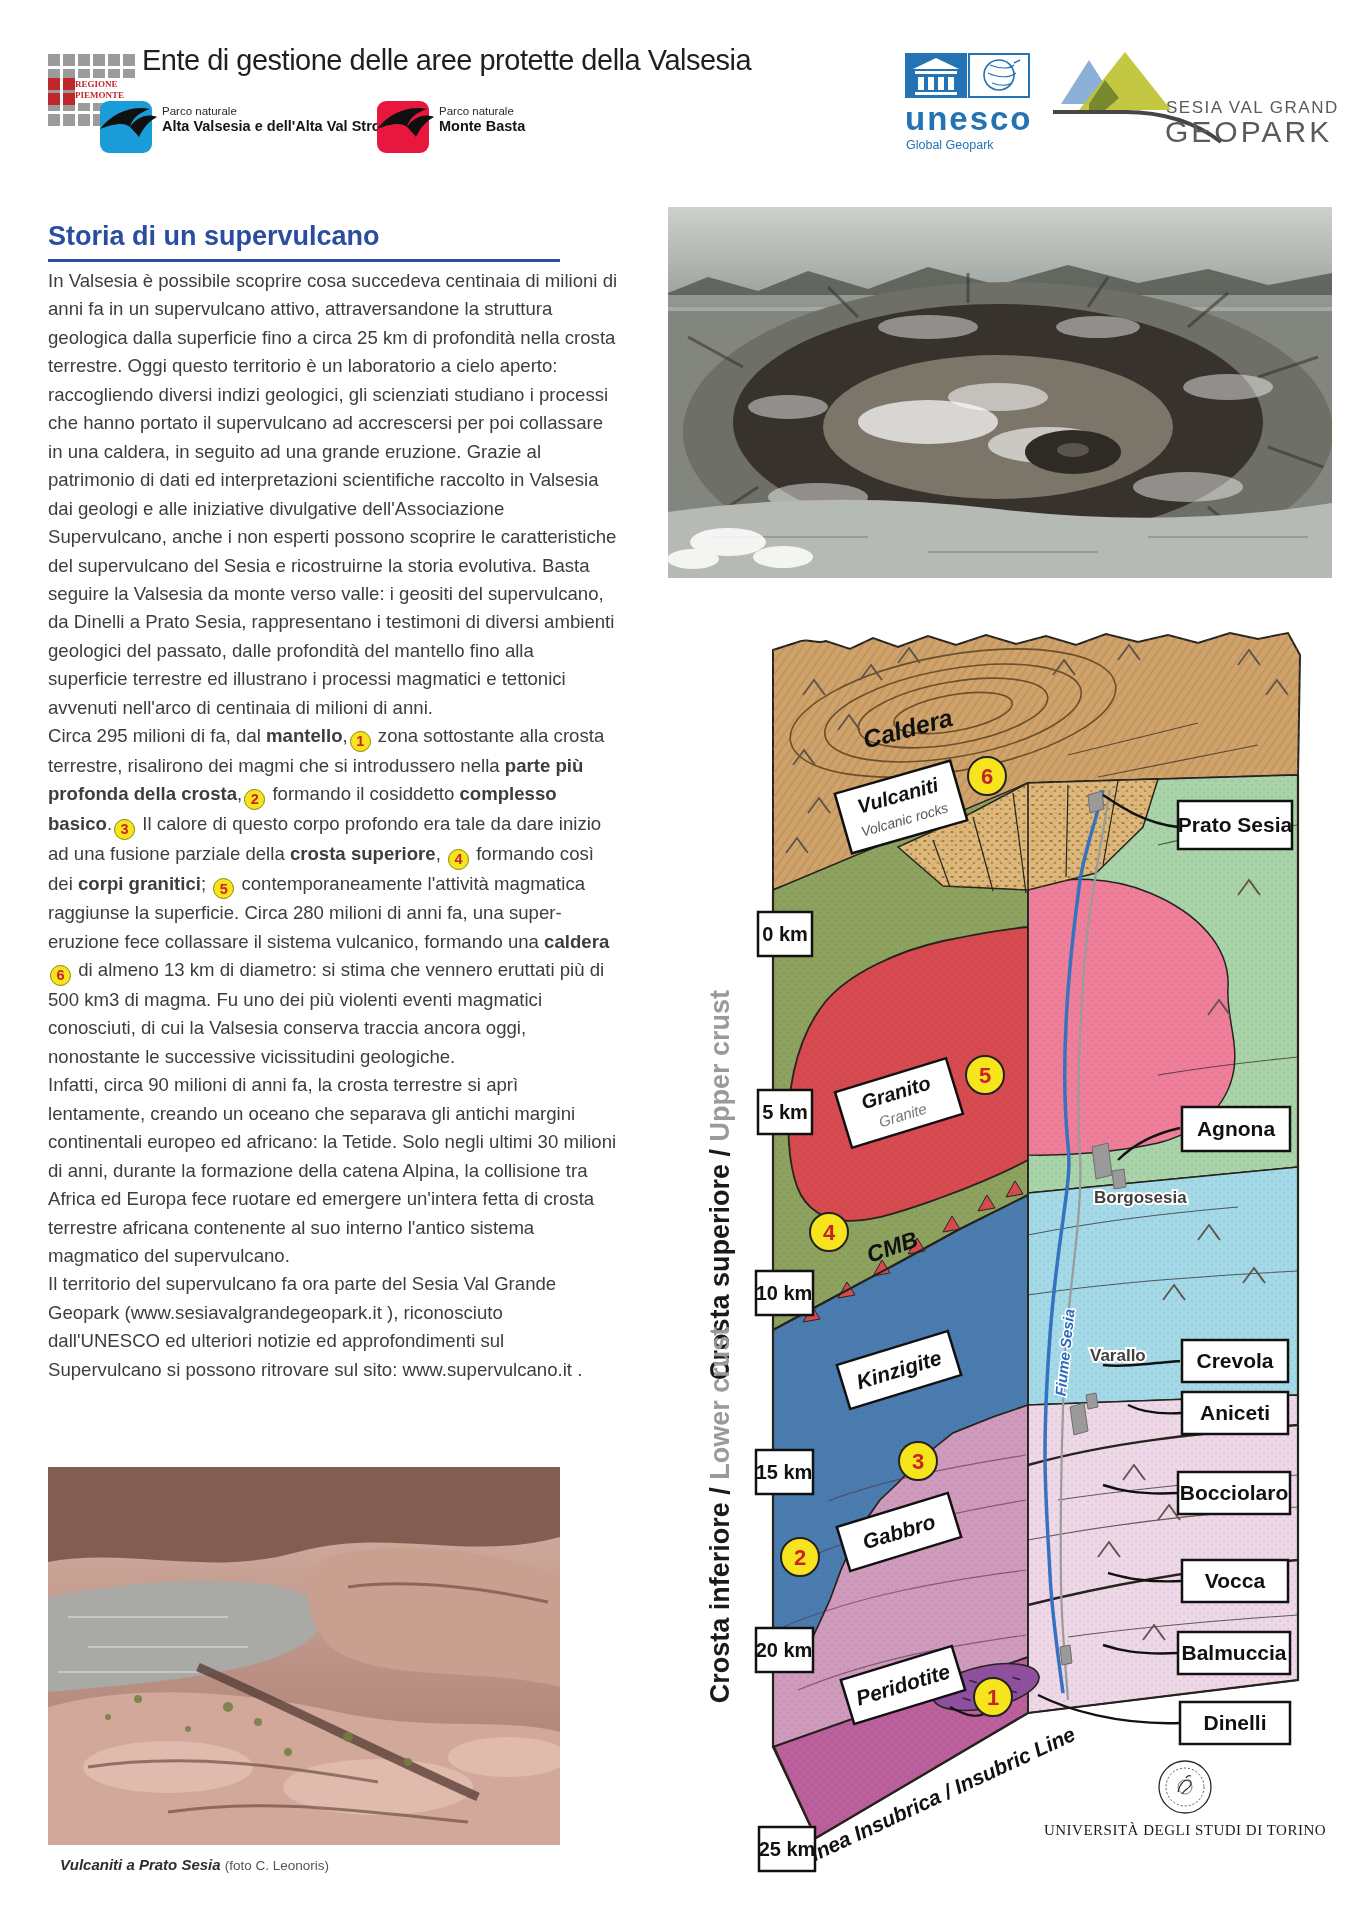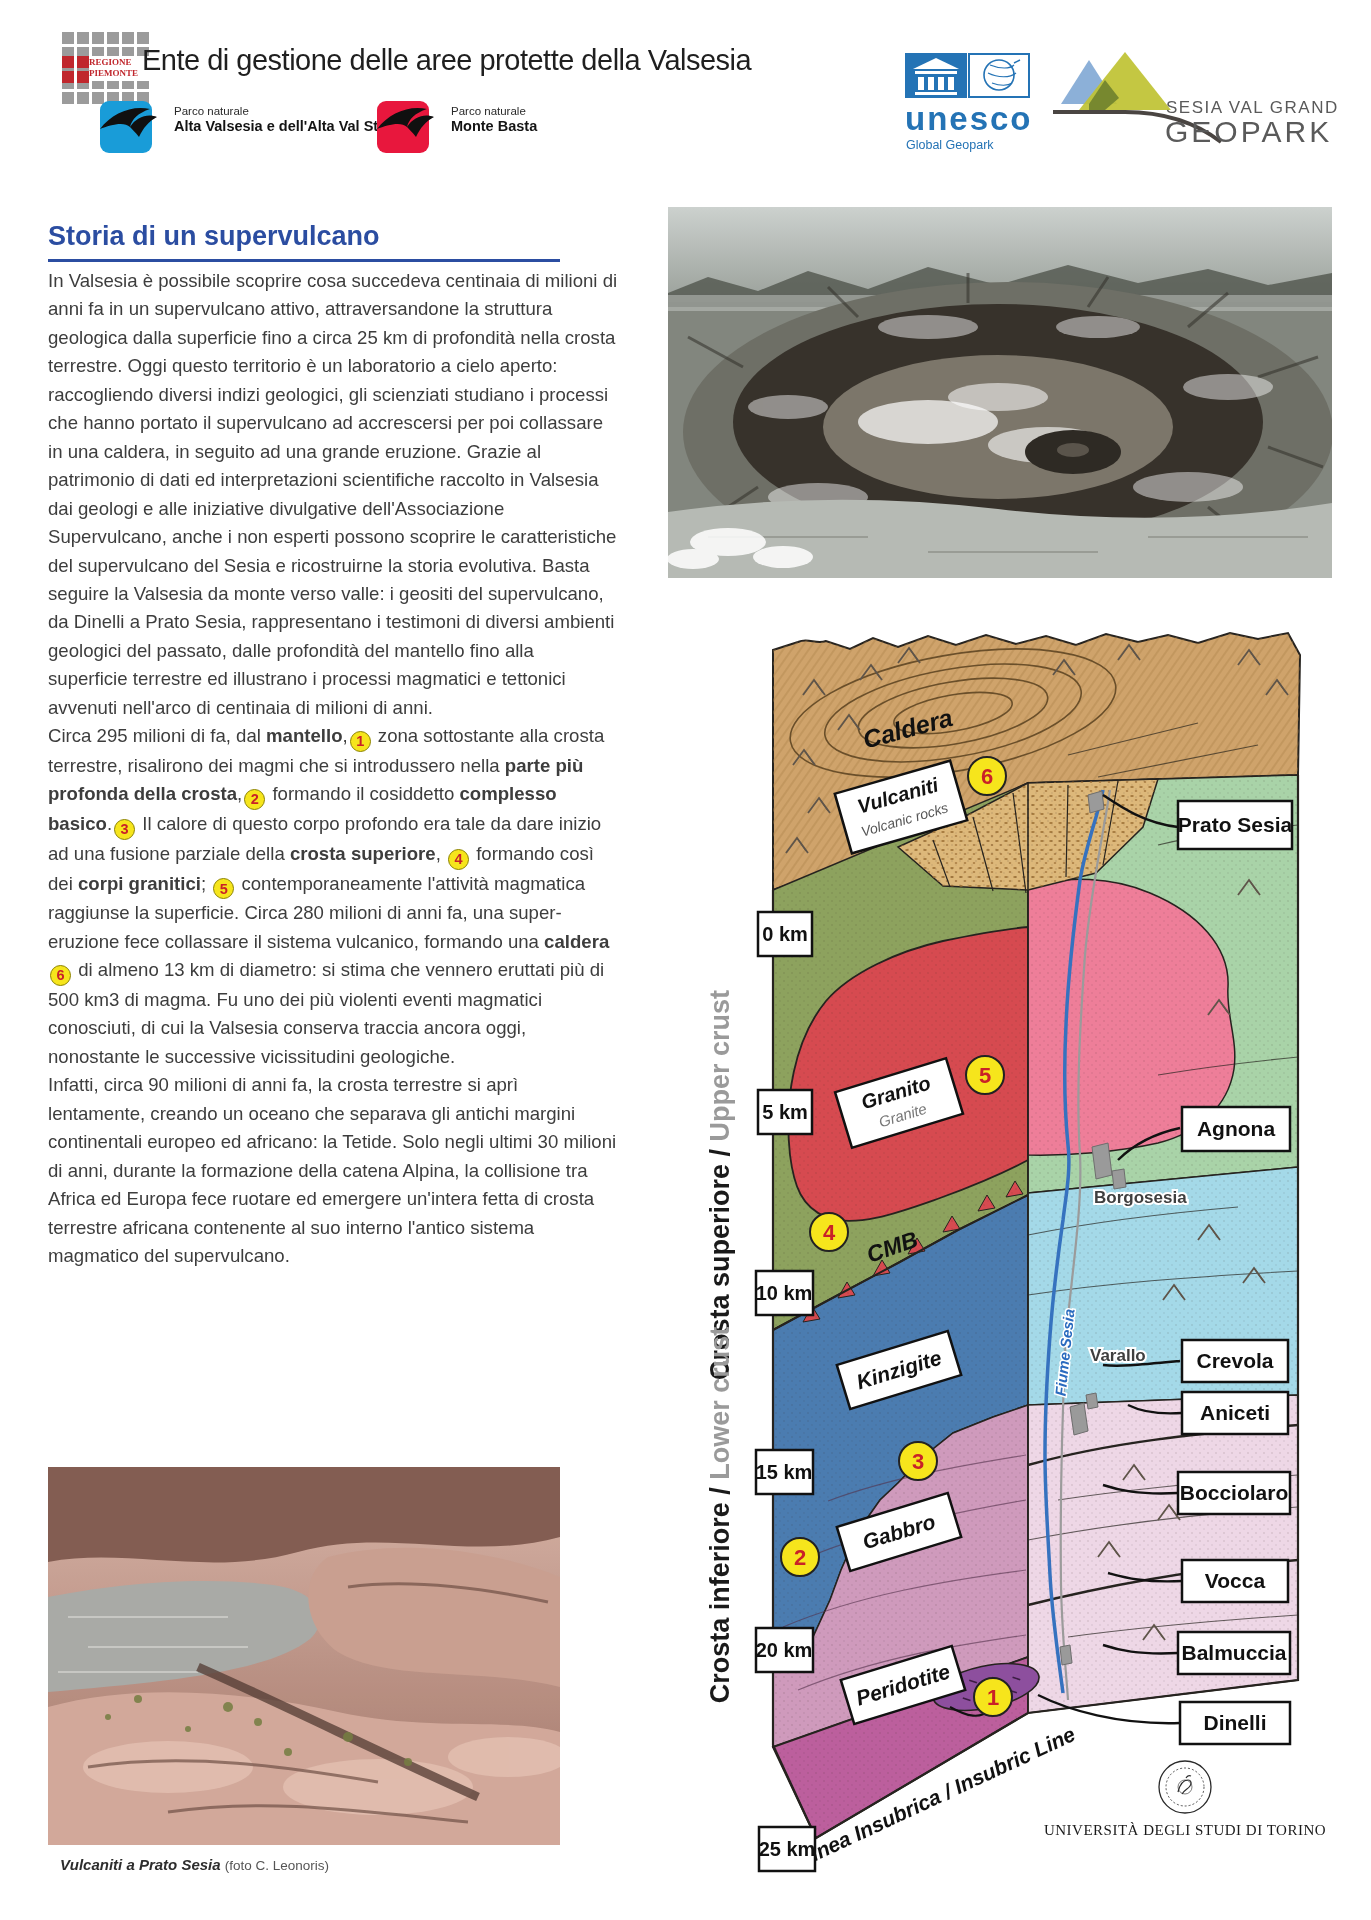--- a/index.html
+++ b/index.html
@@ -1,29 +1,29 @@
 <!DOCTYPE html>
 <html><head>
 <meta charset="utf-8">
 <style>
   html,body{margin:0;padding:0;}
   body{width:1371px;height:1920px;background:#ffffff;font-family:"Liberation Sans",sans-serif;position:relative;overflow:hidden;}
   .abs{position:absolute;}
 
   
   .org-title{left:142px;top:44px;font-size:29px;font-weight:normal;color:#1f1f1f;letter-spacing:-.5px;white-space:nowrap;}
-  .region-logo{left:48px;top:30px;width:88px;height:74px;
+  .region-logo{left:48px;top:52px;width:88px;height:74px;
     background:
       repeating-linear-gradient(90deg,transparent 0 12px,#fff 12px 15px),
       repeating-linear-gradient(0deg,transparent 0 12px,#fff 12px 15px),
-      #9b9b9b; margin-left: 14px;}
+      #9b9b9b;}
   .region-band{position:absolute;left:27px;top:26px;width:61px;height:24px;background:#fff;color:#c0272d;
     font-family:"Liberation Serif",serif;font-size:9px;font-weight:bold;line-height:11px;padding-top:1px;}
   .region-red{position:absolute;width:12px;height:12px;background:#c0272d;}
-  .park{display:flex;align-items:flex-start;gap:12px;}
+  .park{display:flex;align-items:flex-start;}
   .park-icon{width:52px;height:52px;border-radius:9px;position:relative;}
   .park-icon svg{position:absolute;left:-4px;top:-8px;}
   .park-text{margin-left:10px;padding-top:4px;}
   .park-kicker{font-size:11.5px;color:#2a2a2a;}
   .park-name{font-size:14.5px;font-weight:bold;color:#141414;margin-top:1px;}
   .unesco{left:905px;top:50px;width:135px;height:100px;}
   .unesco-blue{position:absolute;left:0;top:3px;width:62px;height:45px;background:#2473b5;}
   .unesco-globe{position:absolute;left:63px;top:3px;width:62px;height:45px;background:#fff;border:2px solid #2473b5;box-sizing:border-box;}
   .unesco-word{position:absolute;left:0;top:50px;font-size:33px;font-weight:bold;color:#2473b5;letter-spacing:2px;}
   .unesco-sub{position:absolute;left:1px;top:88px;font-size:12.5px;color:#2473b5;}
@@ -120,20 +120,21 @@
   <text x="113" y="73" font-size="17" letter-spacing="1.5" fill="#5a5a5a">SESIA VAL GRANDE</text>
   <text x="112" y="102" font-size="30" letter-spacing="3" fill="#5a5a5a">GEOPARK</text>
 </svg>
 
 <div class="abs art-title">Storia di un supervulcano</div>
 <div class="abs art-rule"></div>
 <div class="abs art-body">
     <p><span>In Valsesia è possibile scoprire cosa succedeva centinaia di milioni di anni fa in un supervulcano attivo, attraversandone la struttura geologica dalla superficie fino a circa 25 km di profondità nella crosta terrestre. Oggi questo territorio è un laboratorio a cielo aperto: raccogliendo diversi indizi geologici, gli scienziati studiano i processi che hanno portato il supervulcano ad accrescersi per poi collassare in una caldera, in seguito ad una grande eruzione. Grazie al patrimonio di dati ed interpretazioni scientifiche raccolto in Valsesia dai geologi e alle iniziative divulgative dell'Associazione Supervulcano, anche i non esperti possono scoprire le caratteristiche del supervulcano del Sesia e ricostruirne la storia evolutiva. Basta seguire la Valsesia da monte verso valle: i geositi del supervulcano, da Dinelli a Prato Sesia, rappresentano i testimoni di diversi ambienti geologici del passato, dalle profondità del mantello fino alla superficie terrestre ed illustrano i processi magmatici e tettonici avvenuti nell'arco di centinaia di milioni di anni.</span></p>
     <p><span>Circa 295 milioni di fa, dal </span><span class="b">mantello</span><span>,</span><span class="numcircle">1</span><span> zona sottostante alla crosta terrestre, risalirono dei magmi che si introdussero nella </span><span class="b">parte più profonda della crosta</span><span>,</span><span class="numcircle">2</span><span> formando il cosiddetto </span><span class="b">complesso basico</span><span>.</span><span class="numcircle">3</span><span> Il calore di questo corpo profondo era tale da dare inizio ad una fusione parziale della </span><span class="b">crosta superiore</span><span>, </span><span class="numcircle">4</span><span> formando così dei </span><span class="b">corpi granitici</span><span>; </span><span class="numcircle">5</span><span> contemporaneamente l'attività magmatica raggiunse la superficie. Circa 280 milioni di anni fa, una super-eruzione fece collassare il sistema vulcanico, formando una </span><span class="b">caldera</span><span> </span><span class="numcircle">6</span><span> di almeno 13 km di diametro: si stima che vennero eruttati più di 500 km3 di magma. Fu uno dei più violenti eventi magmatici conosciuti, di cui la Valsesia conserva traccia ancora oggi, nonostante le successive vicissitudini geologiche.</span></p>
     <p><span>Infatti, circa 90 milioni di anni fa, la crosta terrestre si aprì lentamente, creando un oceano che separava gli antichi margini continentali europeo ed africano: la Tetide. Solo negli ultimi 30 milioni di anni, durante la formazione della catena Alpina, la collisione tra Africa ed Europa fece ruotare ed emergere un'intera fetta di crosta terrestre africana contenente al suo interno l'antico sistema magmatico del supervulcano.</span></p>
+    <p><span>Il territorio del supervulcano fa ora parte del Sesia Val Grande Geopark (www.sesiavalgrandegeopark.it ), riconosciuto dall'UNESCO ed ulteriori notizie ed approfondimenti sul Supervulcano si possono ritrovare sul sito: www.supervulcano.it .</span></p>
   </div>
 
 <svg class="abs" style="left:668px;top:207px" width="664" height="371" viewBox="0 0 664 371">
   <defs>
     <linearGradient id="sky" x1="0" y1="0" x2="0" y2="1">
       <stop offset="0" stop-color="#ccd1ce"></stop>
         <stop offset="1" stop-color="#9aa09a"></stop>
     </linearGradient>
   </defs>
   <rect width="664" height="371" fill="#82867e"></rect>

